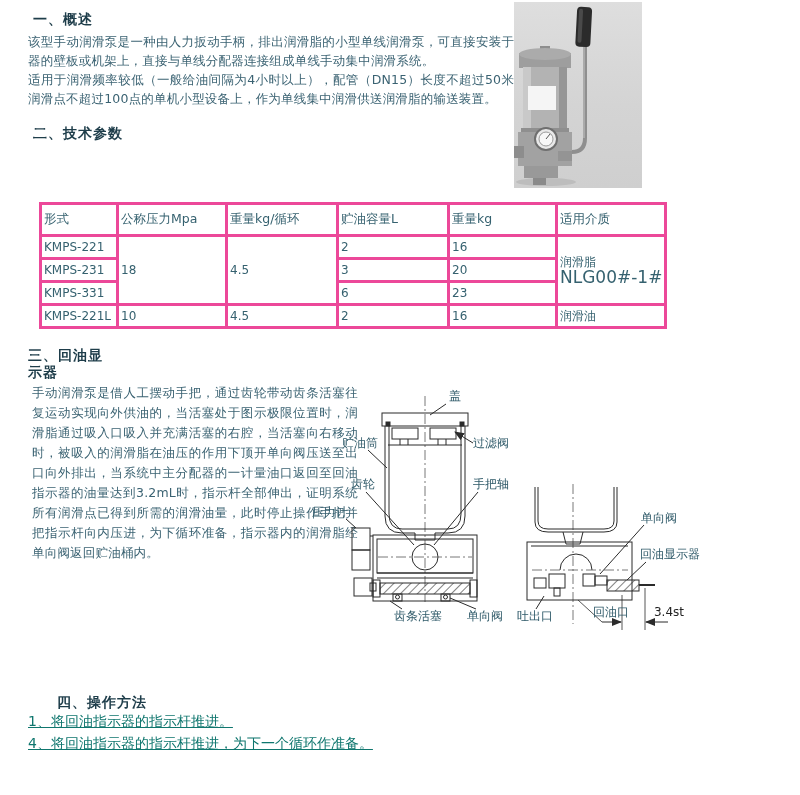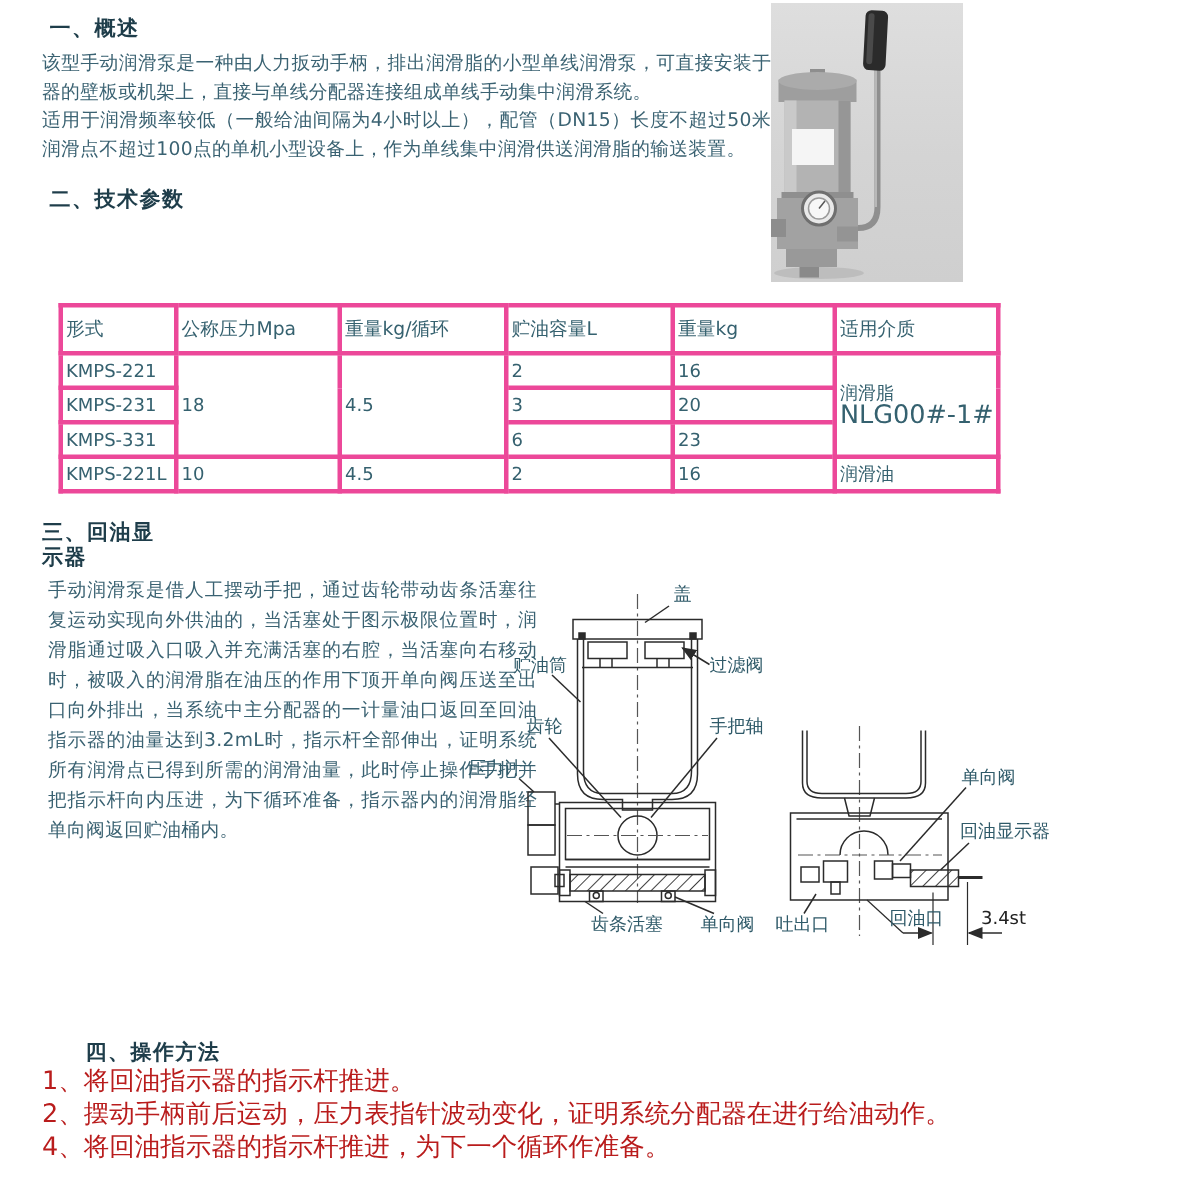--- a/index.html
+++ b/index.html
@@ -34,21 +34,21 @@
     padding:0 2px;font-weight:normal;overflow:hidden;margin-top:20px;
   }
   #spec-table th{height:29px;font-size:12.5px;}
   #spec-table td{height:20px;}
   .medium-cell div{line-height:15px;}
   .medium-sub{font-size:17px;}
   #sec3-heading{left:28px;top:347px;width:84px;}
   #sec3-body{left:32px;top:383px;width:326px;line-height:20px;}
   #sec4-heading{left:33px;top:694px;margin-left:24px;}
   #sec4-steps{left:28px;top:710px;width:740px;}
-  #sec4-steps .step{font-size:17px;line-height:22px;color:#b91c1c;}
+  #sec4-steps .step{font-size:14px;line-height:22px;color:#0f766e;text-decoration:underline;}
   #principle-svg{left:312px;top:376px;}
   svg text.dlabel{
     font-family:"DejaVu Sans","Liberation Sans",sans-serif;
     font-size:12px;fill:#2f5a69;
   }
   svg text.dim{
     font-family:"DejaVu Sans","Liberation Sans",sans-serif;
     font-size:12px;fill:#222222;
   }
 </style>
@@ -256,15 +256,14 @@
     <text x="223" y="244" text-anchor="middle" class="dlabel">吐出口</text>
     <line x1="224" y1="233" x2="232" y2="220" stroke="#2b2b2b" stroke-width="1"></line>
     <text x="299" y="240" text-anchor="middle" class="dlabel">回油口</text>
     <text x="357" y="240" text-anchor="middle" class="dim">3.4st</text>
   </g>
 </svg>
 
 <h2 class="sec abs" id="sec4-heading">四、操作方法</h2>
 <div class="abs" id="sec4-steps">
   <div class="step">1、将回油指示器的指示杆推进。</div>
-  <div class="step">2、摆动手柄前后运动，压力表指针波动变化，证明系统分配器在进行给油动作。</div>
   <div class="step">4、将回油指示器的指示杆推进，为下一个循环作准备。</div>
 </div>
 
 </body></html>

